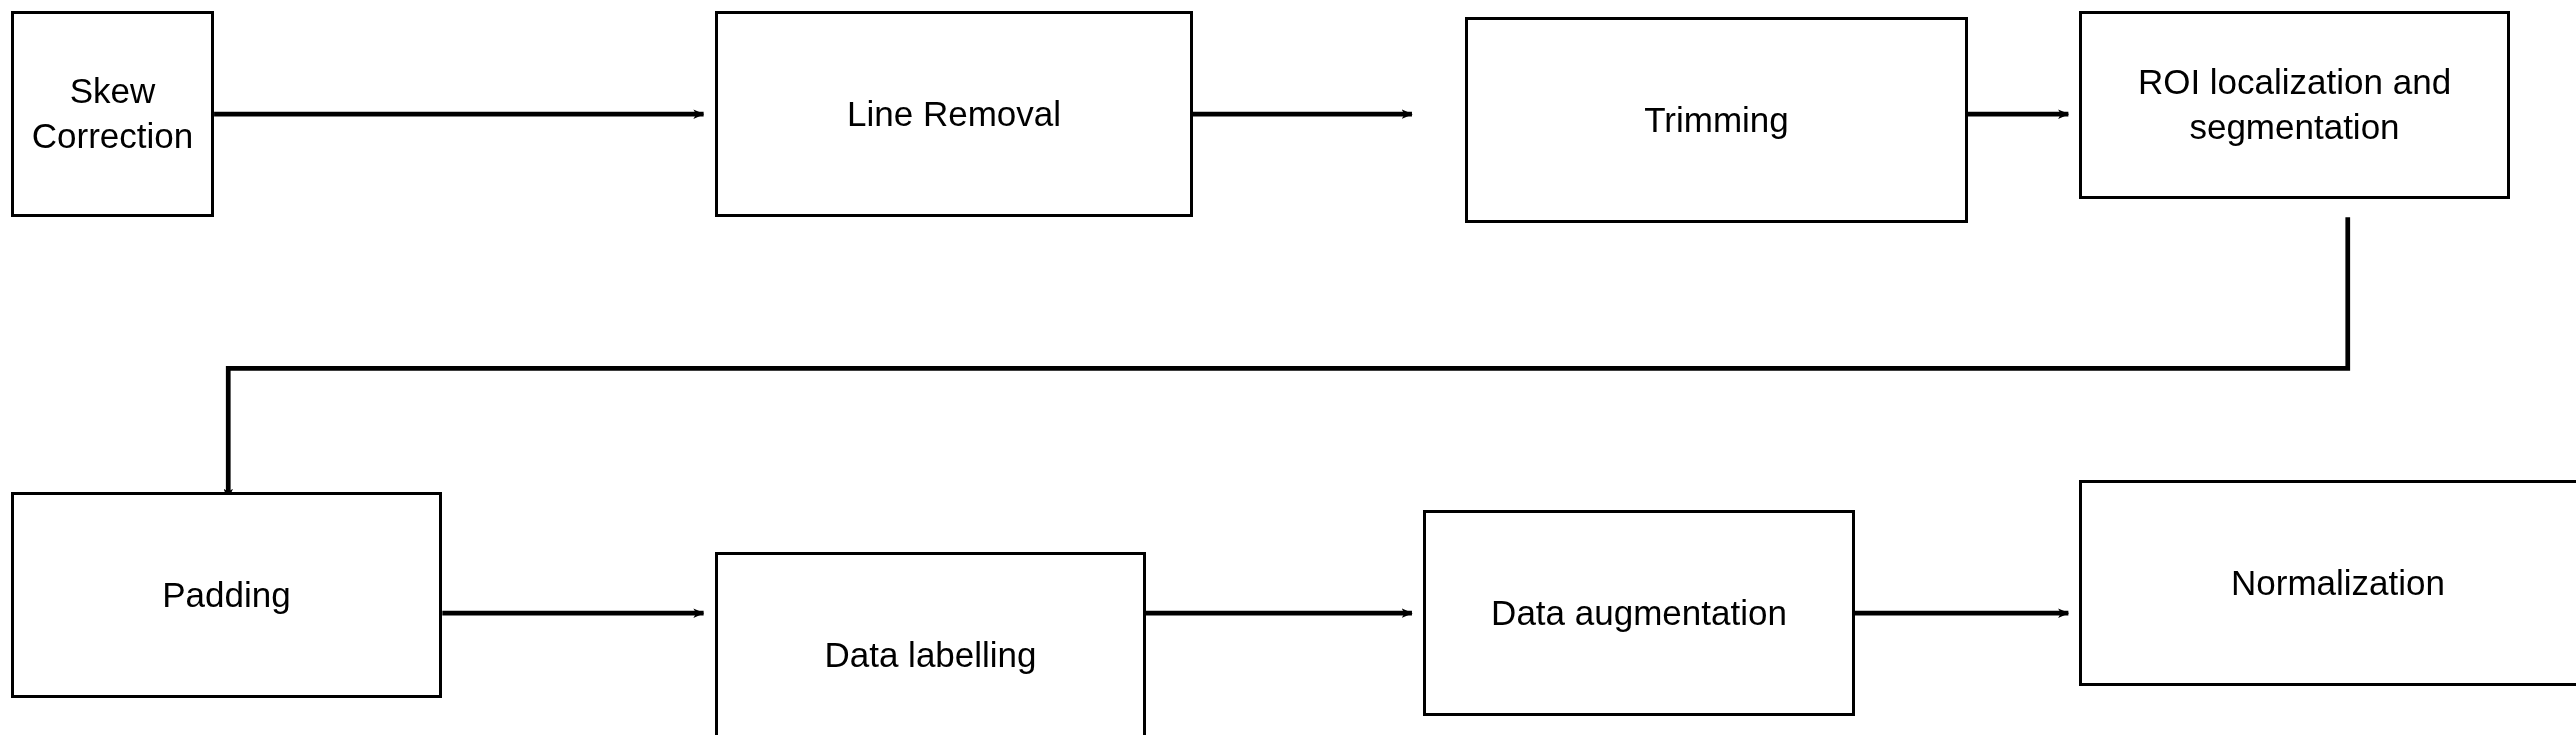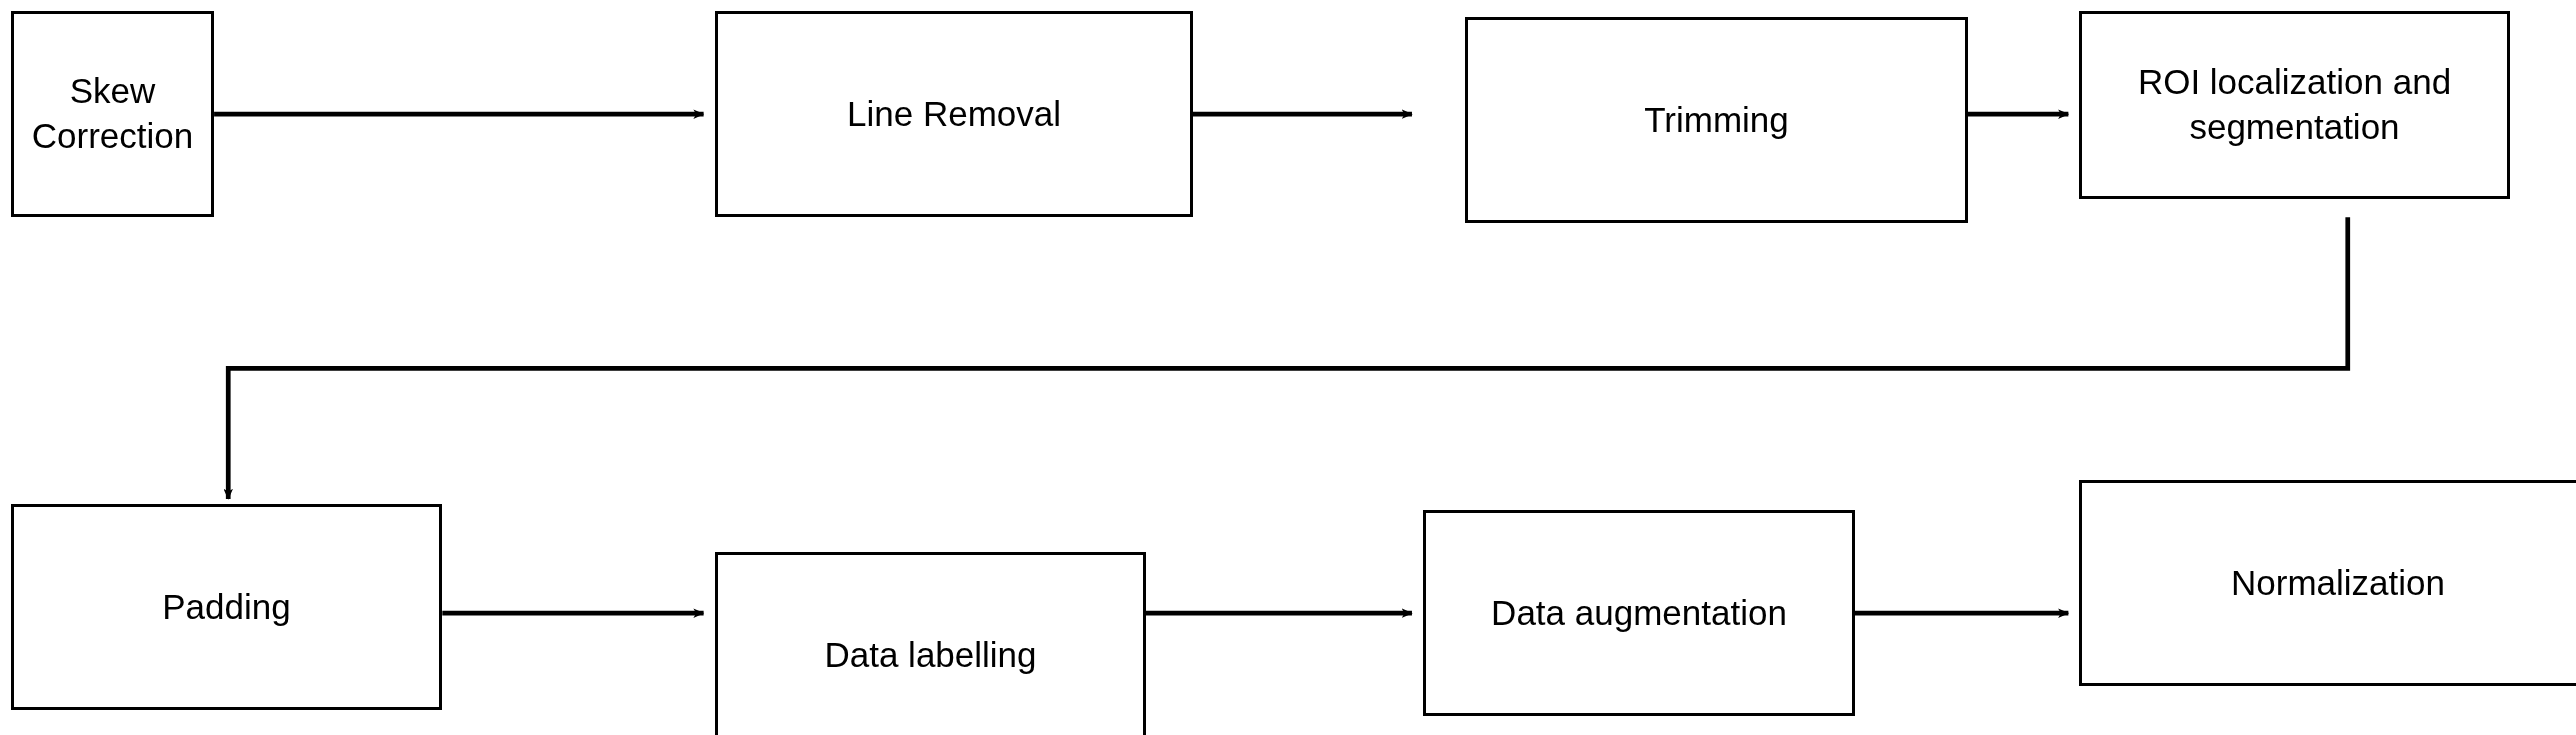--- a/index.html
+++ b/index.html
@@ -87,21 +87,21 @@
 
   <div class="node" style="left:1423px; top:17px; width:503px; height:206px;margin-left:42px;">
     <span class="node-label">Trimming</span>
   </div>
 
   <div class="node" style="left:2079px; top:11px; width:431px; height:188px;">
     <span class="node-label">ROI localization and
 segmentation</span>
   </div>
 
-  <div class="node" style="left:11px; top:504px; width:431px; height:206px;">
+  <div class="node" style="left:11px; top:492px; width:431px; height:206px;">
     <span class="node-label">Padding</span>
   </div>
 
   <div class="node" style="left:715px; top:510px; width:431px; height:206px;margin-top:42px;">
     <span class="node-label">Data labelling</span>
   </div>
 
   <div class="node" style="left:1423px; top:510px; width:432px; height:206px;">
     <span class="node-label">Data augmentation</span>
   </div>

